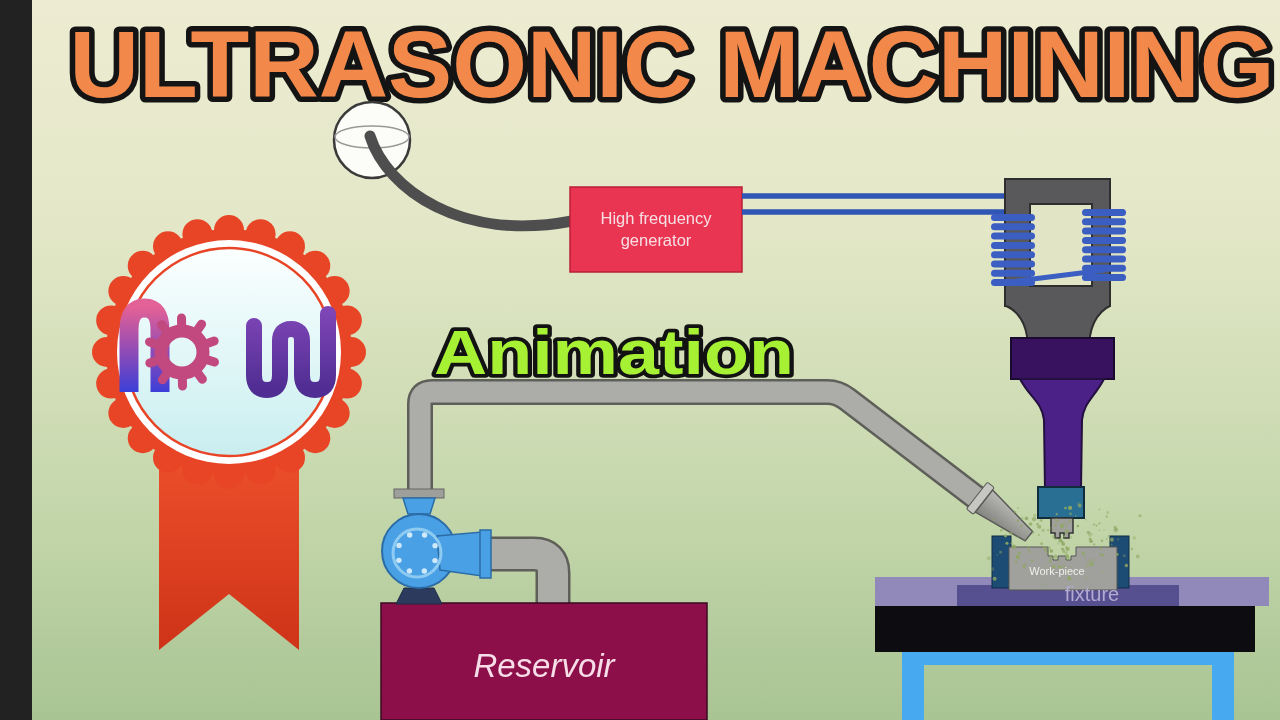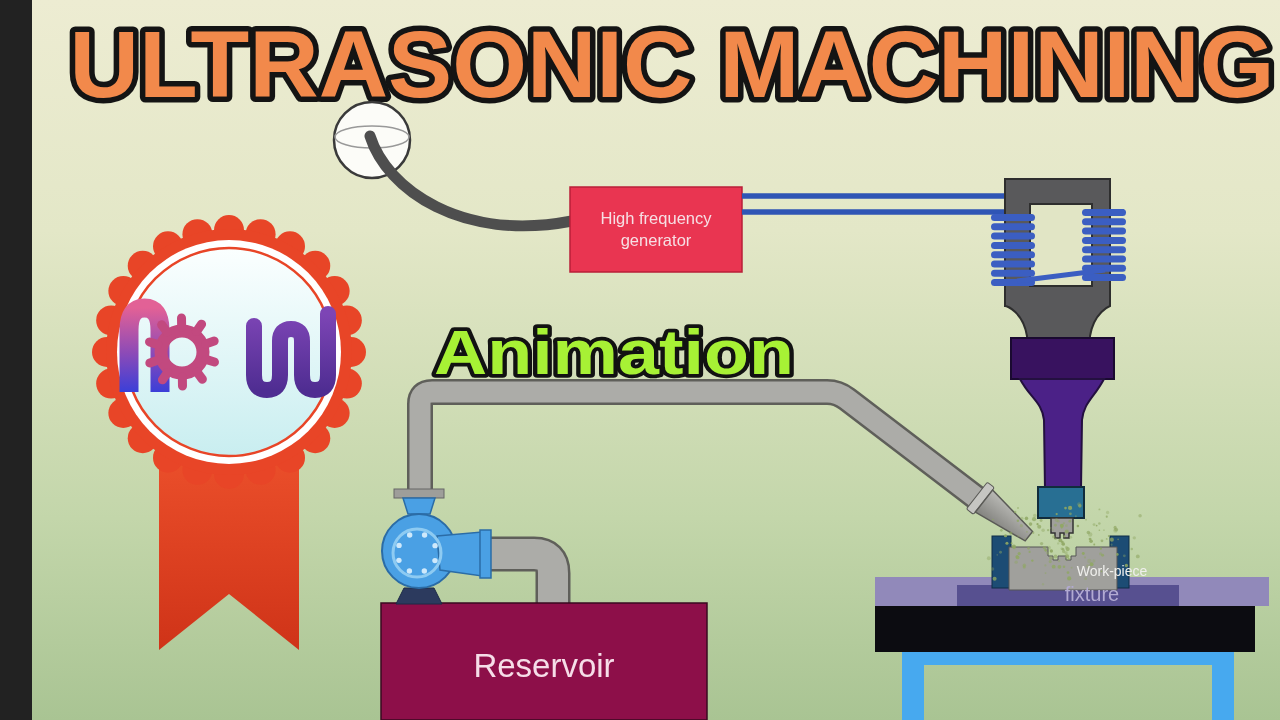--- a/index.html
+++ b/index.html
@@ -6,24 +6,24 @@
   #stage{
     position:relative;width:1280px;height:720px;overflow:hidden;
     background:linear-gradient(180deg,#edecd2 0%,#e3e7c7 32%,#c3d6aa 72%,#a9c493 100%);
     font-family:"Liberation Sans", sans-serif;
     margin-left:32px;
   }
   #gfx{position:absolute;inset:0;z-index:1;}
   .lbl{position:absolute;z-index:2;display:flex;align-items:center;justify-content:center;
        text-align:center;pointer-events:none;}
   .lbl-generator{left:538px;top:187px;width:172px;height:85px;color:#f6dfe4;font-size:16.5px;line-height:1.3;padding:16px 8px;box-sizing:border-box;}
-  .lbl-workpiece{left:1026px;top:561px;width:108px;height:20px;color:#efefec;font-size:14px;}
+  .lbl-workpiece{left:971px;top:561px;width:108px;height:20px;color:#efefec;font-size:11px;}
   .lbl-fixture{left:949px;top:583px;width:222px;height:23px;color:#b2aad2;font-size:20px;}
   .lbl-table{left:843px;top:606px;width:380px;height:46px;color:#f4f4f4;font-size:29px;}
-  .lbl-reservoir{left:349px;top:641px;width:326px;height:50px;color:#f6dde8;font-size:33px;}
+  .lbl-reservoir{left:349px;top:641px;width:326px;height:50px;color:#f6dde8;font-size:33px;font-style:italic;}
 </style>
 </head>
 <body>
 
 <div id="stage">
 <svg id="gfx" width="1280" height="720" viewBox="0 0 1280 720">
   <defs>
     <linearGradient id="gradN" x1="0" y1="0" x2="0" y2="1">
       <stop offset="0" stop-color="#e26196"></stop>
           <stop offset="0.55" stop-color="#8a4ab8"></stop>

